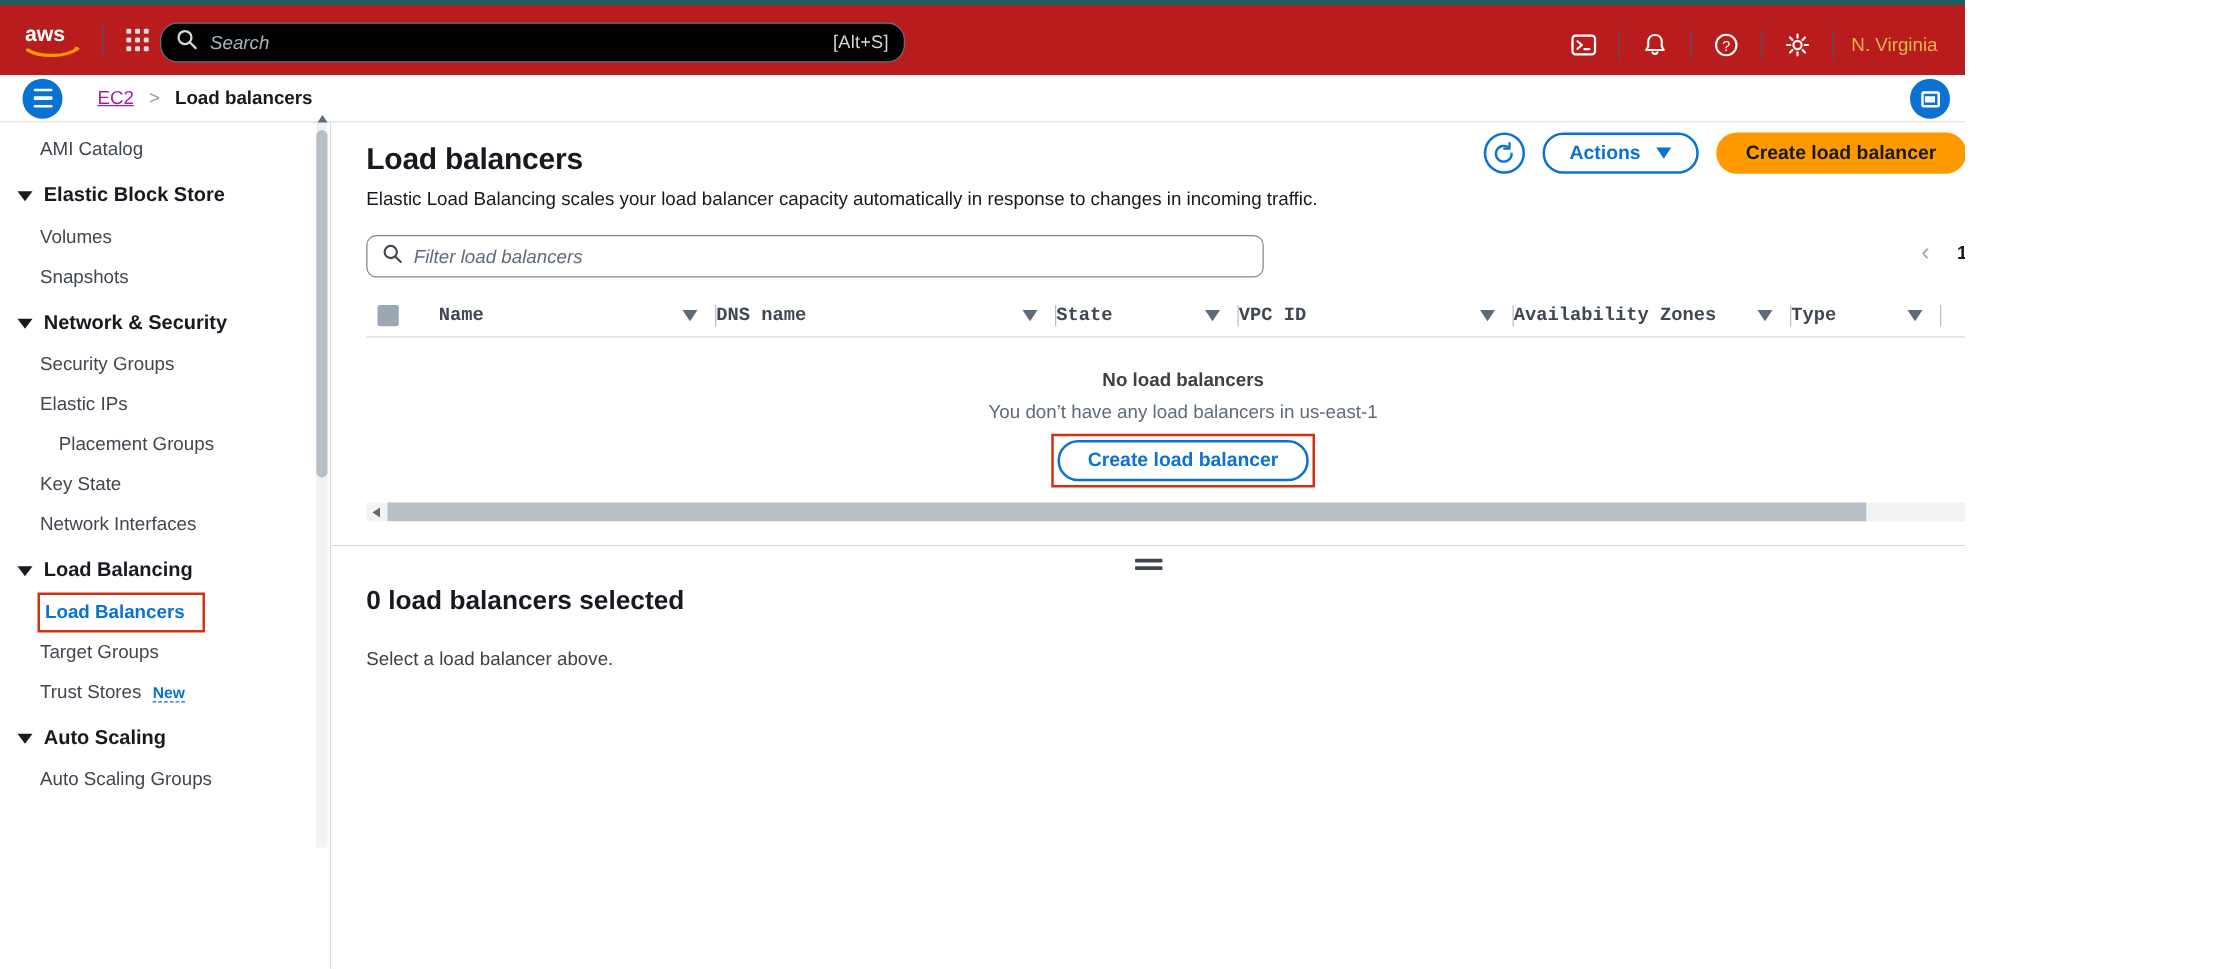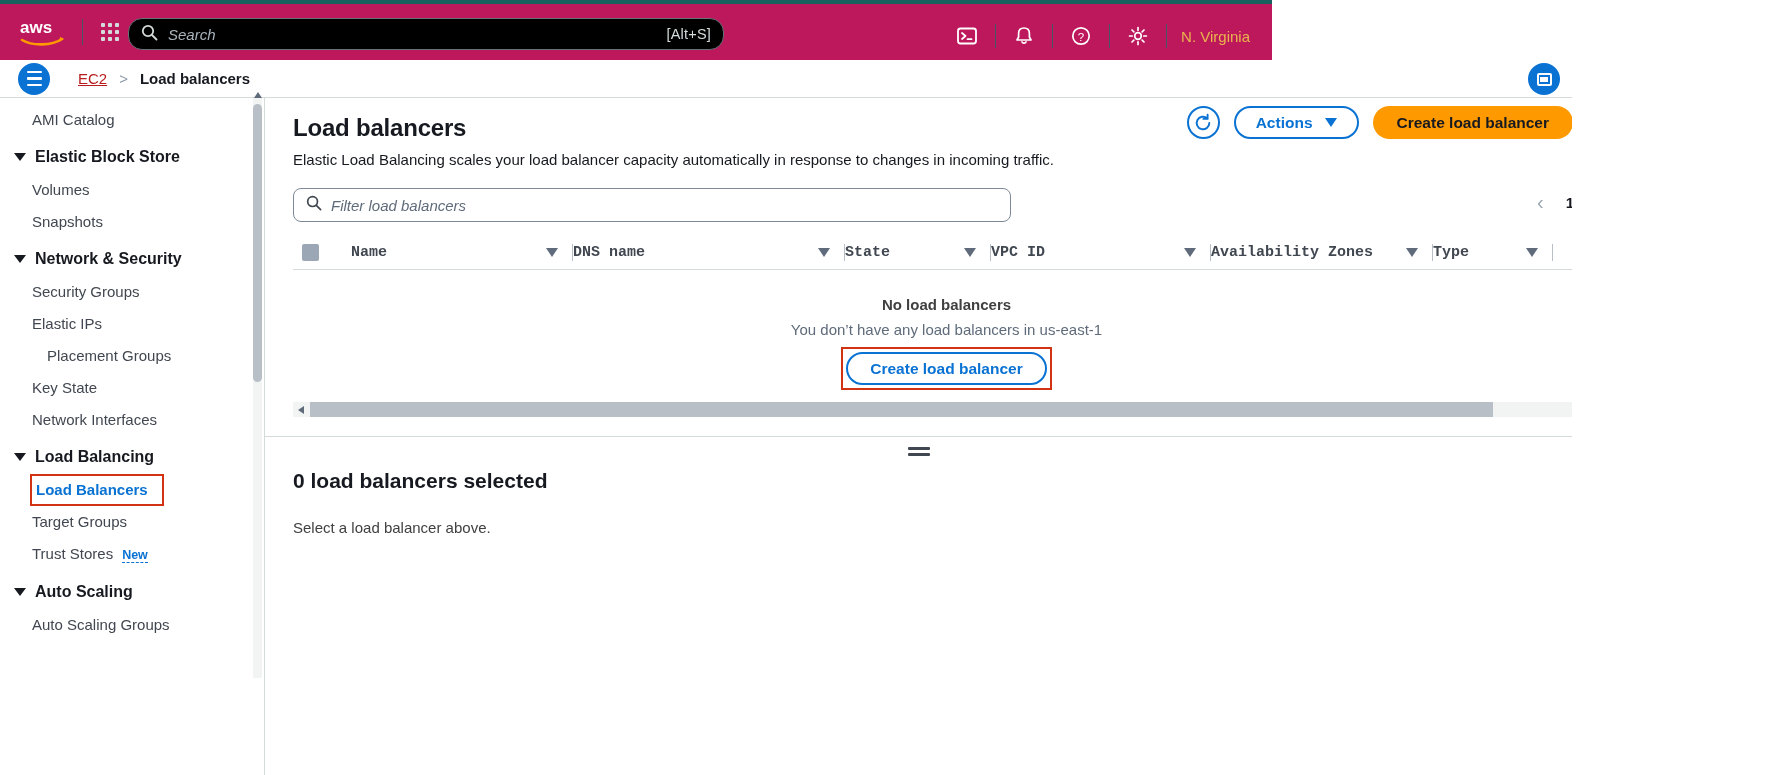--- a/index.html
+++ b/index.html
@@ -5,22 +5,22 @@
   * { box-sizing: border-box; margin: 0; padding: 0; }
   html, body {
     width: 1772px; height: 775px;
     background: #ffffff;
     font-family: "Liberation Sans", sans-serif;
     overflow: hidden;
   }
 
   
   #top-nav {
-    position: absolute; top: 0; left: 0; width: 1272px; height: 60px;
-    background: #be185d;
+    position: absolute; top: 0; left: 0; width: 1572px; height: 60px;
+    background: #b91c1c;
     border-top: 4px solid #17605e;
     display: flex; align-items: center;
   }
   .aws-logo {
     width: 58px; height: 40px; margin-left: 14px;
     display: flex; align-items: center; justify-content: center;
     position: relative;
   }
   .aws-logo svg { display: block; }
   .nav-div { width: 1px; height: 26px; background: #4a5568; margin: 0 10px; }
@@ -73,21 +73,21 @@
   }
   #hamburger {
     width: 32px; height: 32px; border-radius: 50%;
     background: #0972d3; margin-left: 18px;
     display: flex; flex-direction: column; align-items: center;
     justify-content: center; gap: 4px; cursor: pointer; flex: 0 0 auto;
   }
   #hamburger span { width: 15px; height: 2.4px; background: #fff; border-radius: 1px; }
   #crumbs { display: flex; align-items: center; margin-left: 28px; font-size: 15px; }
   #crumbs a {
-    color: #b91c1c; text-decoration: underline; cursor: pointer;
+    color: #a21caf; text-decoration: underline; cursor: pointer;
   }
   #crumbs .chev { margin: 0 12px; color: #8d99a8; font-size: 15px; }
   #crumbs .cur { color: #16191f; font-weight: bold; }
   #panel-toggle {
     position: absolute; right: 12px; top: 3px;
     width: 32px; height: 32px; border-radius: 50%;
     background: #0972d3; display: flex; align-items: center;
     justify-content: center; cursor: pointer;
   }
   #panel-toggle .sq {

